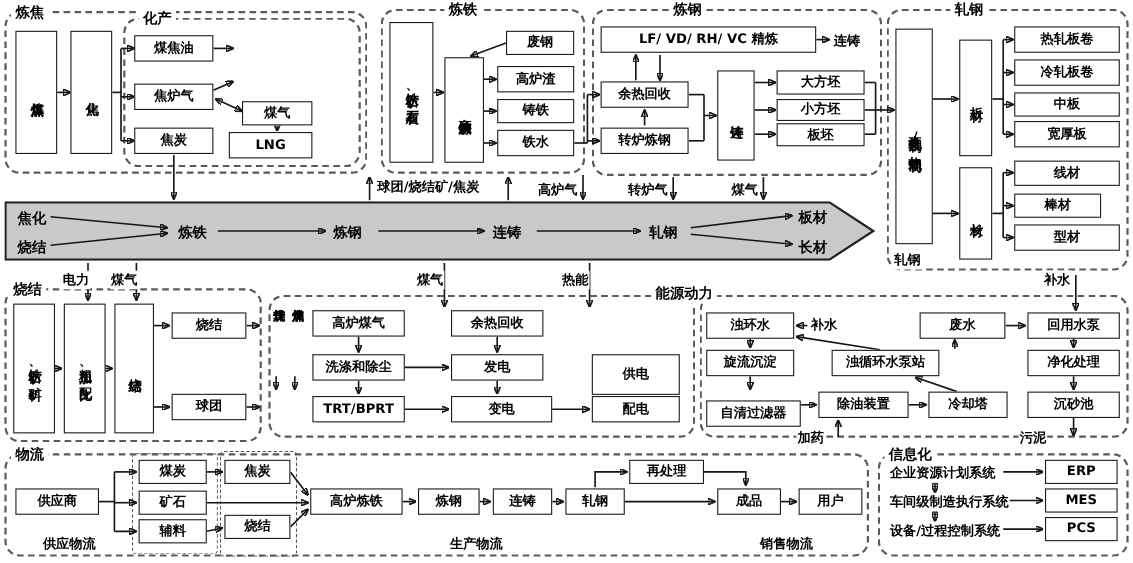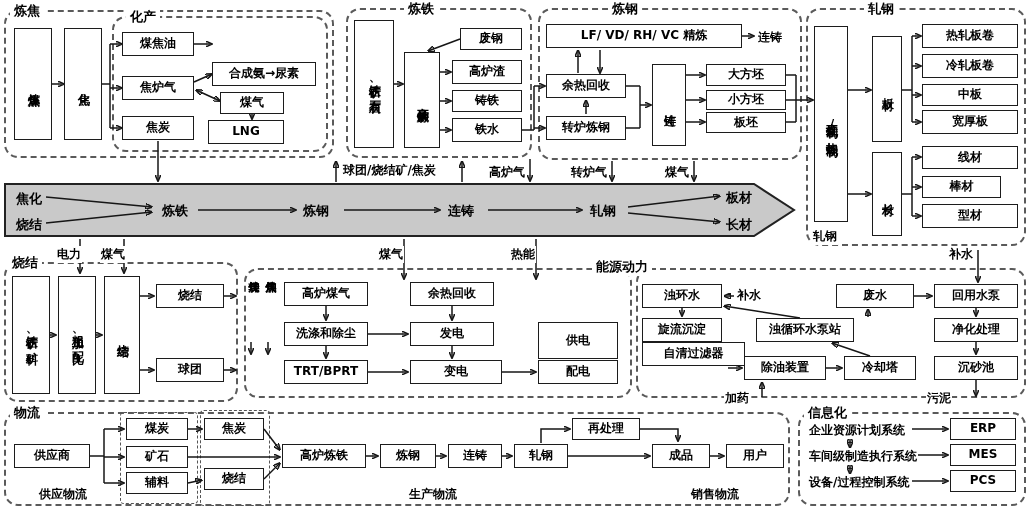--- a/index.html
+++ b/index.html
@@ -164,21 +164,20 @@
     <line x1="850" y1="462" x2="850" y2="474" marker-start="url(#ah)" marker-end="url(#ah)"></line>
   </svg>
 
   <div class="sec" style="left:4px;top:10px;width:330px;height:148px"></div>
   <div class="sec-t" style="left:10px;top:2px">炼焦</div>
   <div class="bx vx" style="left:14px;top:28px;width:38px;height:112px">炼焦煤</div>
   <div class="bx vx" style="left:64px;top:28px;width:38px;height:112px">焦化</div>
   <div class="sec" style="left:112px;top:16px;width:216px;height:136px"></div>
   <div class="sec-t" style="left:126px;top:8px">化产</div>
   <div class="bx" style="left:122px;top:32px;width:72px;height:24px">煤焦油</div>
-  <div class="bx" style="left:212px;top:62px;width:104px;height:24px">合成氨→尿素</div>
   <div class="bx" style="left:122px;top:76px;width:72px;height:24px">焦炉气</div>
   <div class="bx" style="left:220px;top:92px;width:64px;height:22px">煤气</div>
   <div class="bx" style="left:122px;top:116px;width:72px;height:24px">焦炭</div>
   <div class="bx" style="left:208px;top:120px;width:76px;height:24px">LNG</div>
 
   <div class="sec" style="left:346px;top:8px;width:186px;height:150px"></div>
   <div class="sec-t" style="left:404px;top:0px">炼铁</div>
   <div class="bx vx" style="left:354px;top:20px;width:40px;height:128px">铁矿石、石灰石</div>
   <div class="bx vx" style="left:404px;top:52px;width:36px;height:96px">高炉炼铁</div>
   <div class="bx" style="left:460px;top:28px;width:62px;height:22px">废钢</div>
@@ -251,21 +250,21 @@
   <div class="bx" style="left:538px;top:322px;width:80px;height:37px">供电</div>
   <div class="bx" style="left:538px;top:360px;width:80px;height:24px">配电</div>
 
   <div class="bx" style="left:642px;top:284px;width:80px;height:24px">浊环水</div>
   <div class="lbl" style="left:736px;top:287px">补水</div>
   <div class="bx" style="left:836px;top:284px;width:78px;height:24px">废水</div>
   <div class="bx" style="left:934px;top:284px;width:84px;height:24px">回用水泵</div>
   <div class="bx" style="left:642px;top:318px;width:80px;height:24px">旋流沉淀</div>
   <div class="bx" style="left:756px;top:318px;width:98px;height:24px">浊循环水泵站</div>
   <div class="bx" style="left:934px;top:318px;width:84px;height:24px">净化处理</div>
-  <div class="bx" style="left:642px;top:342px;width:103px;height:24px">自清过滤器</div>
+  <div class="bx" style="left:642px;top:364px;width:86px;height:24px">自清过滤器</div>
   <div class="bx" style="left:744px;top:356px;width:82px;height:24px">除油装置</div>
   <div class="bx" style="left:844px;top:356px;width:72px;height:24px">冷却塔</div>
   <div class="bx" style="left:934px;top:356px;width:84px;height:24px">沉砂池</div>
   <div class="lbl" style="left:948px;top:246px">补水</div>
   <div class="lbl" style="left:724px;top:390px">加药</div>
   <div class="lbl" style="left:926px;top:390px">污泥</div>
 
   <div class="sec" style="left:4px;top:412px;width:786px;height:94px"></div>
   <div class="sec-t" style="left:10px;top:404px">物流</div>
   <div class="grp" style="left:120px;top:412px;width:78px;height:92px"></div>

